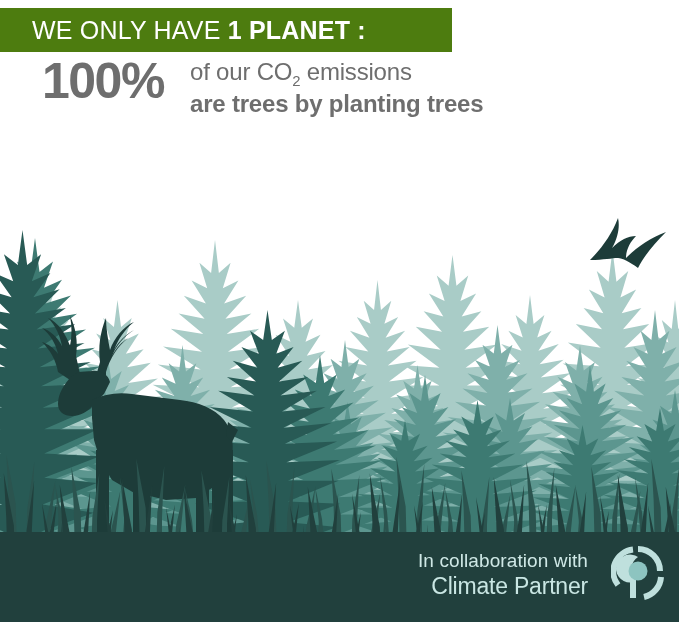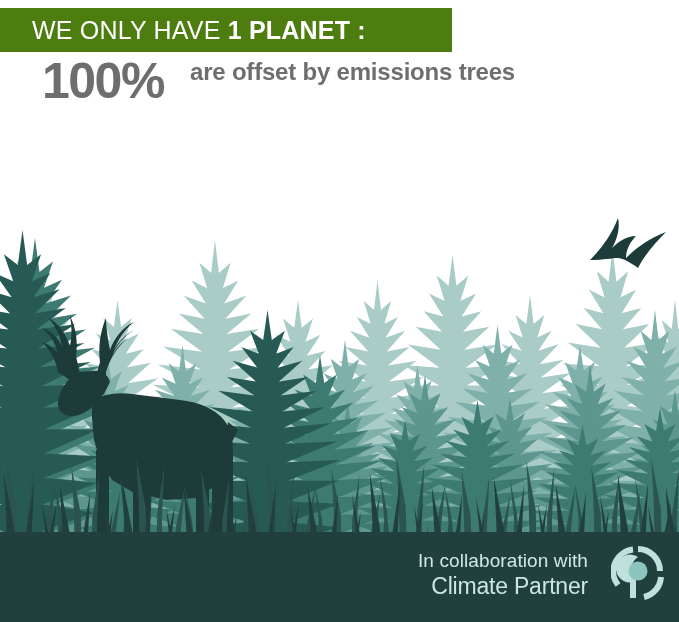--- a/index.html
+++ b/index.html
@@ -124,21 +124,22 @@
 
 <div id="canvas">
 
   <div id="banner">
     <div id="banner-text"><span>WE ONLY HAVE </span><span class="bold">1 PLANET :</span></div>
   </div>
 
   <div id="headline">
     <div id="pct">100%</div>
     <div id="claim">
-      <span id="claim-l2">are offset by emissions trees</span>
+      <span id="claim-l1"><span>of our CO</span><sub>2</sub><span> emissions</span></span>
+      <span id="claim-l2">are trees by planting trees</span>
     </div>
   </div>
 
   <div id="scene">
     <svg width="679" height="472" viewBox="0 0 679 472" xmlns="http://www.w3.org/2000/svg">
       <defs>
 
         <symbol id="tree" viewBox="0 0 100 260" preserveAspectRatio="none">
           <path d="M50 0 L53 26 L62 18 L56 38 L68 32 L57 50
                    L74 44 L58 62 L78 58 L59 74 L84 70 L60 88

